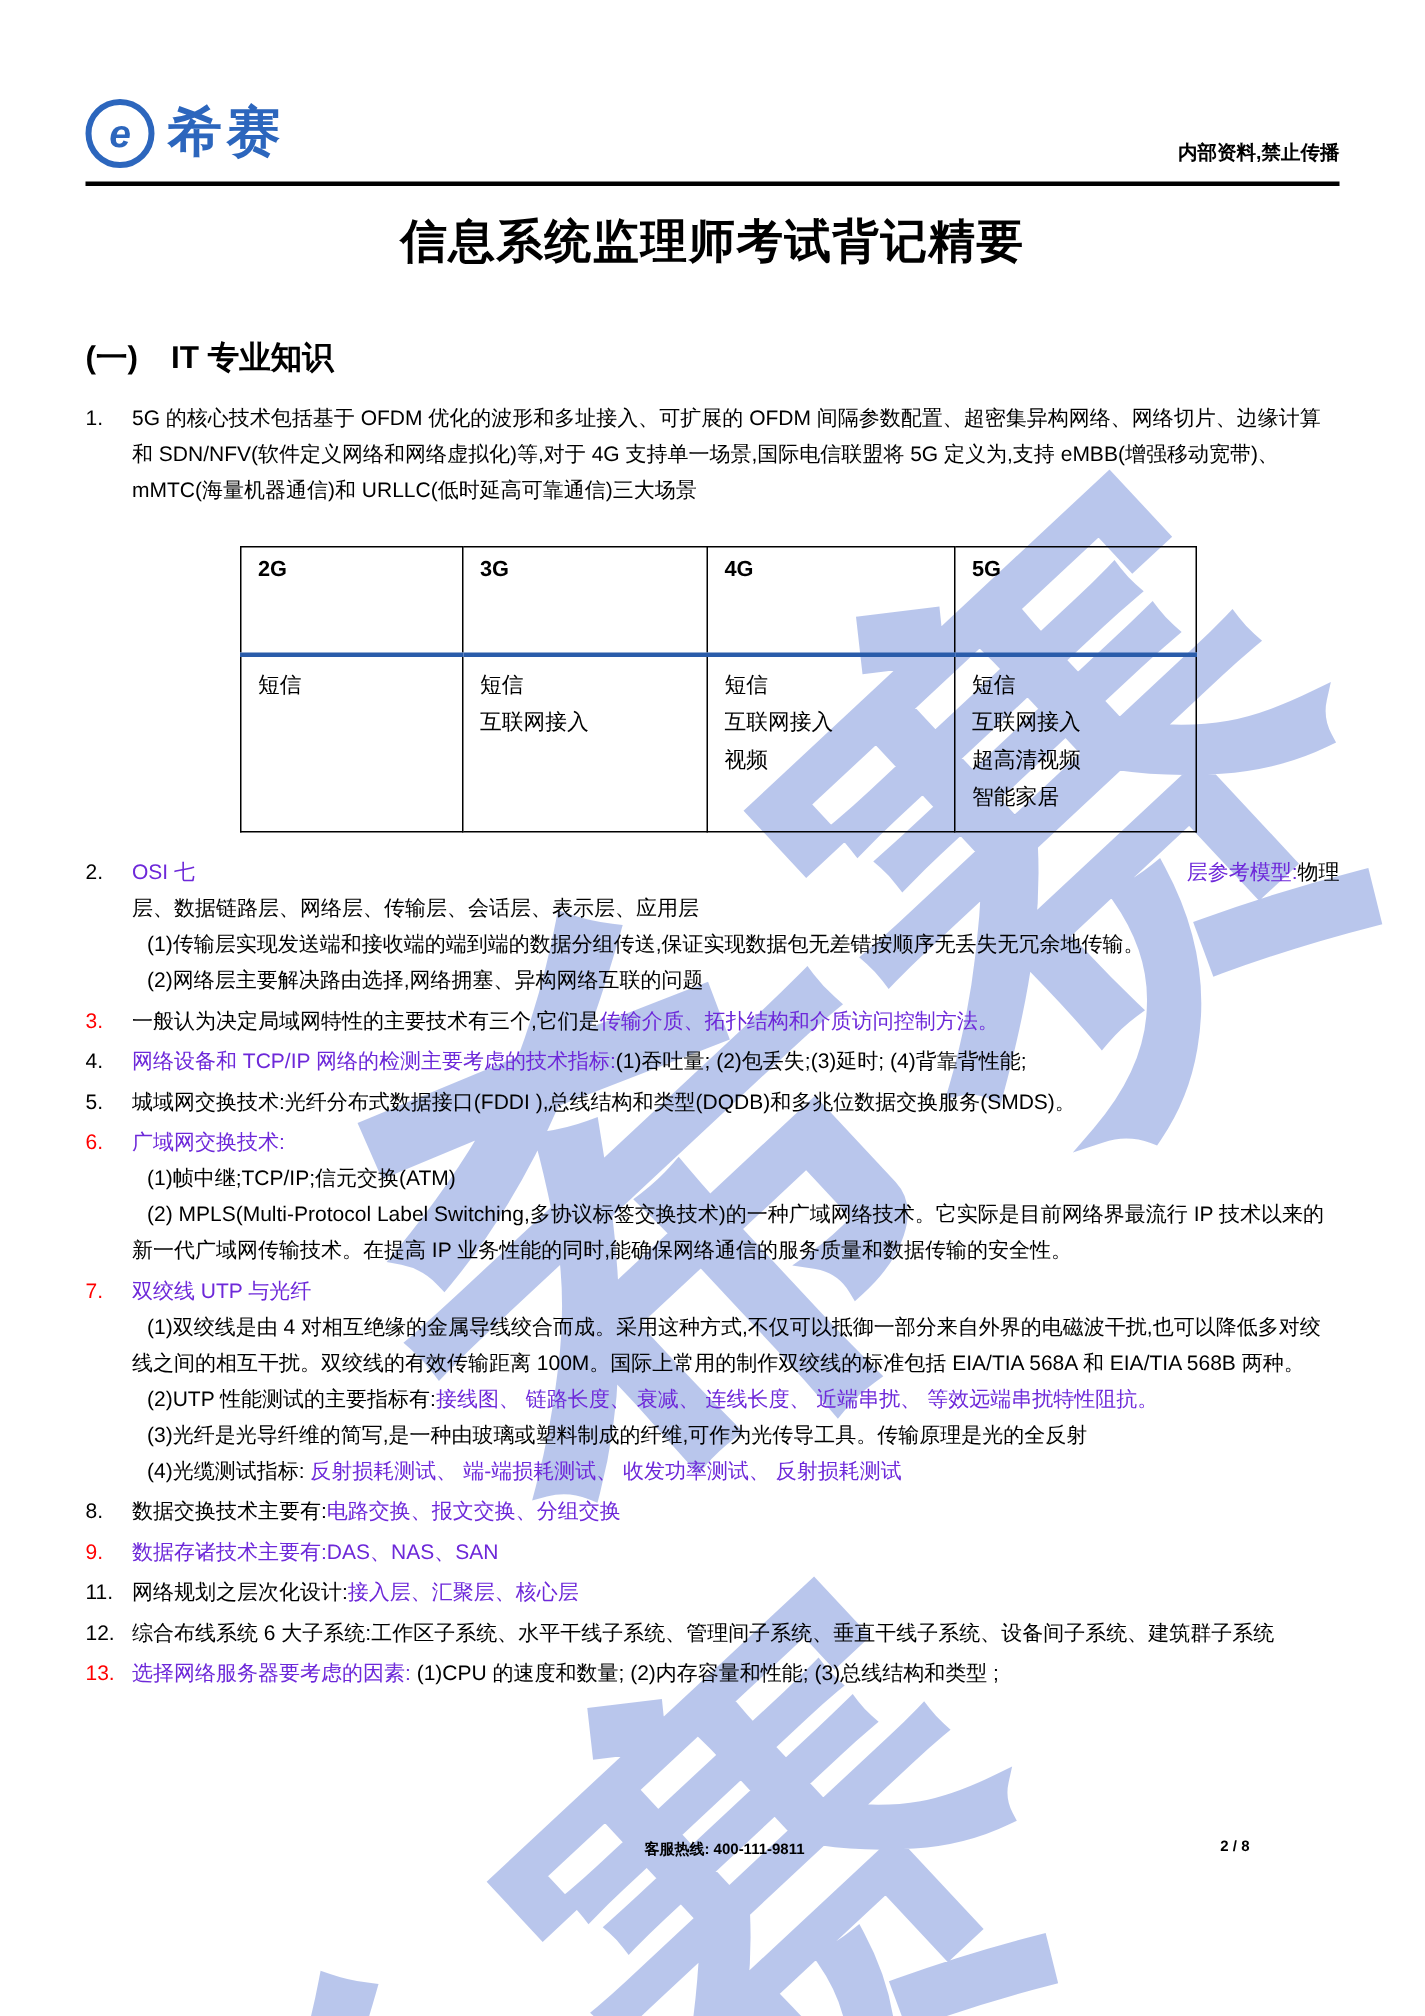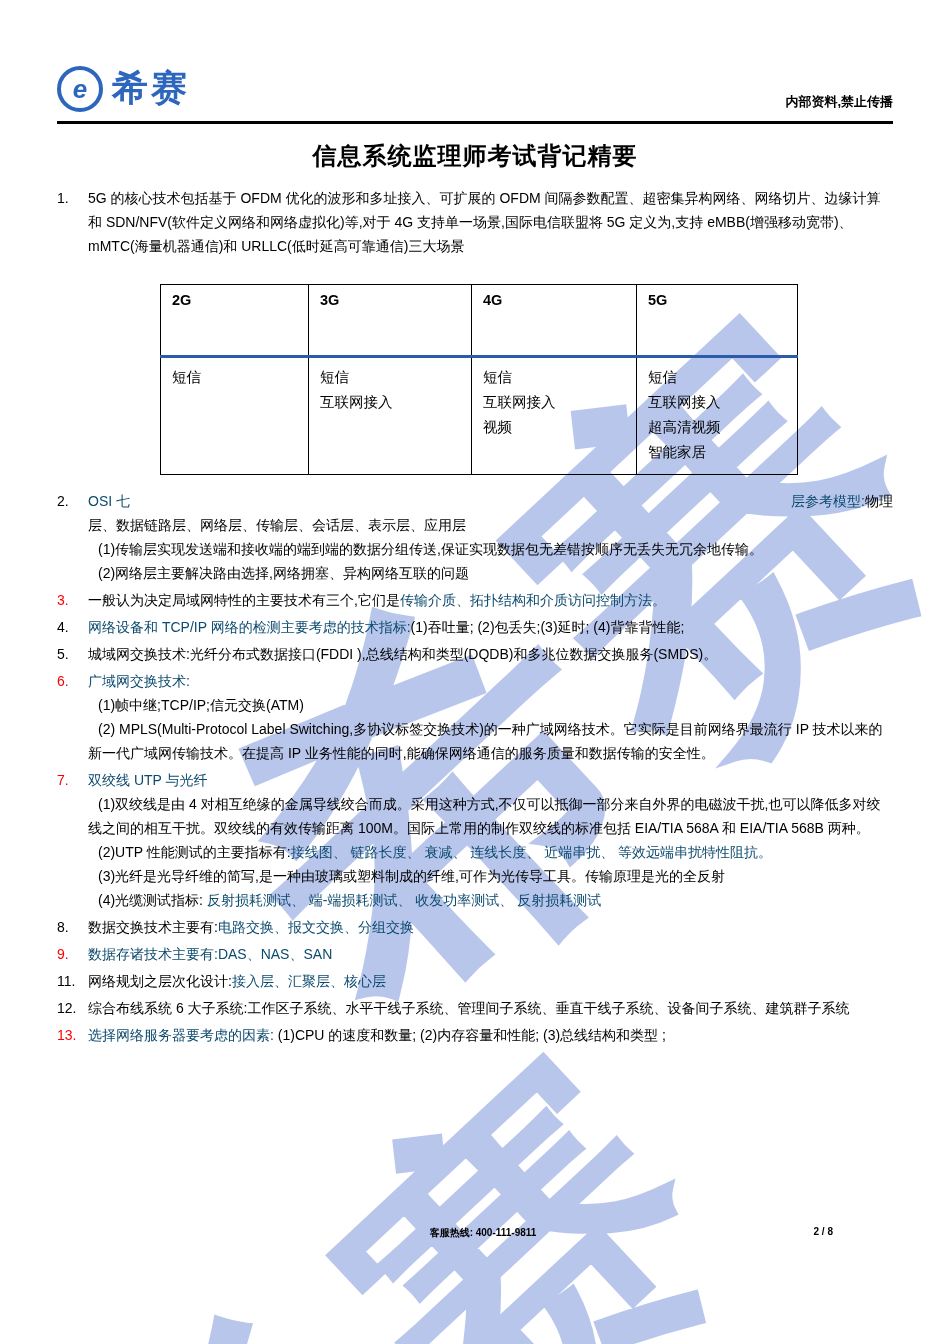--- a/index.html
+++ b/index.html
@@ -25,33 +25,33 @@
   .logo{display:flex;align-items:center;gap:9px;color:#2c66bd;}
   .logo-circle{
     width:38px;height:38px;border:4px solid #2c66bd;border-radius:50%;
     display:flex;align-items:center;justify-content:center;
     font-size:26px;font-weight:bold;font-style:italic;line-height:1;
   }
   .logo-text{font-size:36px;font-weight:bold;letter-spacing:3px;}
   .notice{font-size:13px;font-weight:bold;padding-bottom:2px;margin-top:43px;}
   .header-rule{border-top:3px solid #000;margin-top:8px;}
   
-  .title{font-size:24px;font-weight:bold;text-align:center;margin:16px 0 0 0;letter-spacing:1px;}
+  .title{font-size:31px;font-weight:bold;text-align:center;margin:16px 0 0 0;letter-spacing:1px;}
   .section-heading{margin-top:42px;font-size:21px;font-weight:bold;}
   .section-num{margin-right:22px;}
   
   .item-list{margin-top:14px;font-size:14px;line-height:24px;}
   .item{display:flex;margin-bottom:3px;}
   .item-num{width:31px;flex:none;}
   .item-num.red{color:#ff0000;}
   .item-body{flex:1;min-width:0;}
   .para{}
   .para.indent{text-indent:10px;}
   .para.split{display:flex;justify-content:space-between;}
-  .red{color:#0c4a6e;}
+  .red{color:#6d28d9;}
   
   .table-wrap{margin:26px 0 12px 103px;}
   table{border-collapse:collapse;}
   th,td{border:1px solid #000;text-align:left;vertical-align:top;padding:7px 11px;font-size:14.5px;}
   thead th{font-weight:bold;height:56px;border-bottom:3px solid #2a5caa;}
   tbody td{height:102px;}
   .cell-line{line-height:25px;}
   th:nth-child(1),td:nth-child(1){width:125px;}
   th:nth-child(2),td:nth-child(2){width:140px;}
   th:nth-child(3),td:nth-child(3){width:142px;}
@@ -71,20 +71,23 @@
       <div class="logo">
         <span class="logo-circle">e</span>
         <span class="logo-text">希赛</span>
       </div>
       <div class="notice">内部资料,禁止传播</div>
     </div>
     <div class="header-rule"></div>
 
     <h1 class="title">信息系统监理师考试背记精要</h1>
 
+    <div class="section-heading">
+      <span class="section-num">(一)</span><span class="section-title">IT 专业知识</span>
+    </div>
 
     <div class="item-list">
         <div class="item">
           <span class="item-num">1.</span>
           <div class="item-body">
             <div class="para"><span>5G 的核心技术包括基于 OFDM 优化的波形和多址接入、可扩展的 OFDM 间隔参数配置、超密集异构网络、网络切片、边缘计算和 SDN/NFV(软件定义网络和网络虚拟化)等,对于 4G 支持单一场景,国际电信联盟将 5G 定义为,支持 eMBB(增强移动宽带)、mMTC(海量机器通信)和 URLLC(低时延高可靠通信)三大场景</span></div>
           </div>
         </div>
       </div>
 

